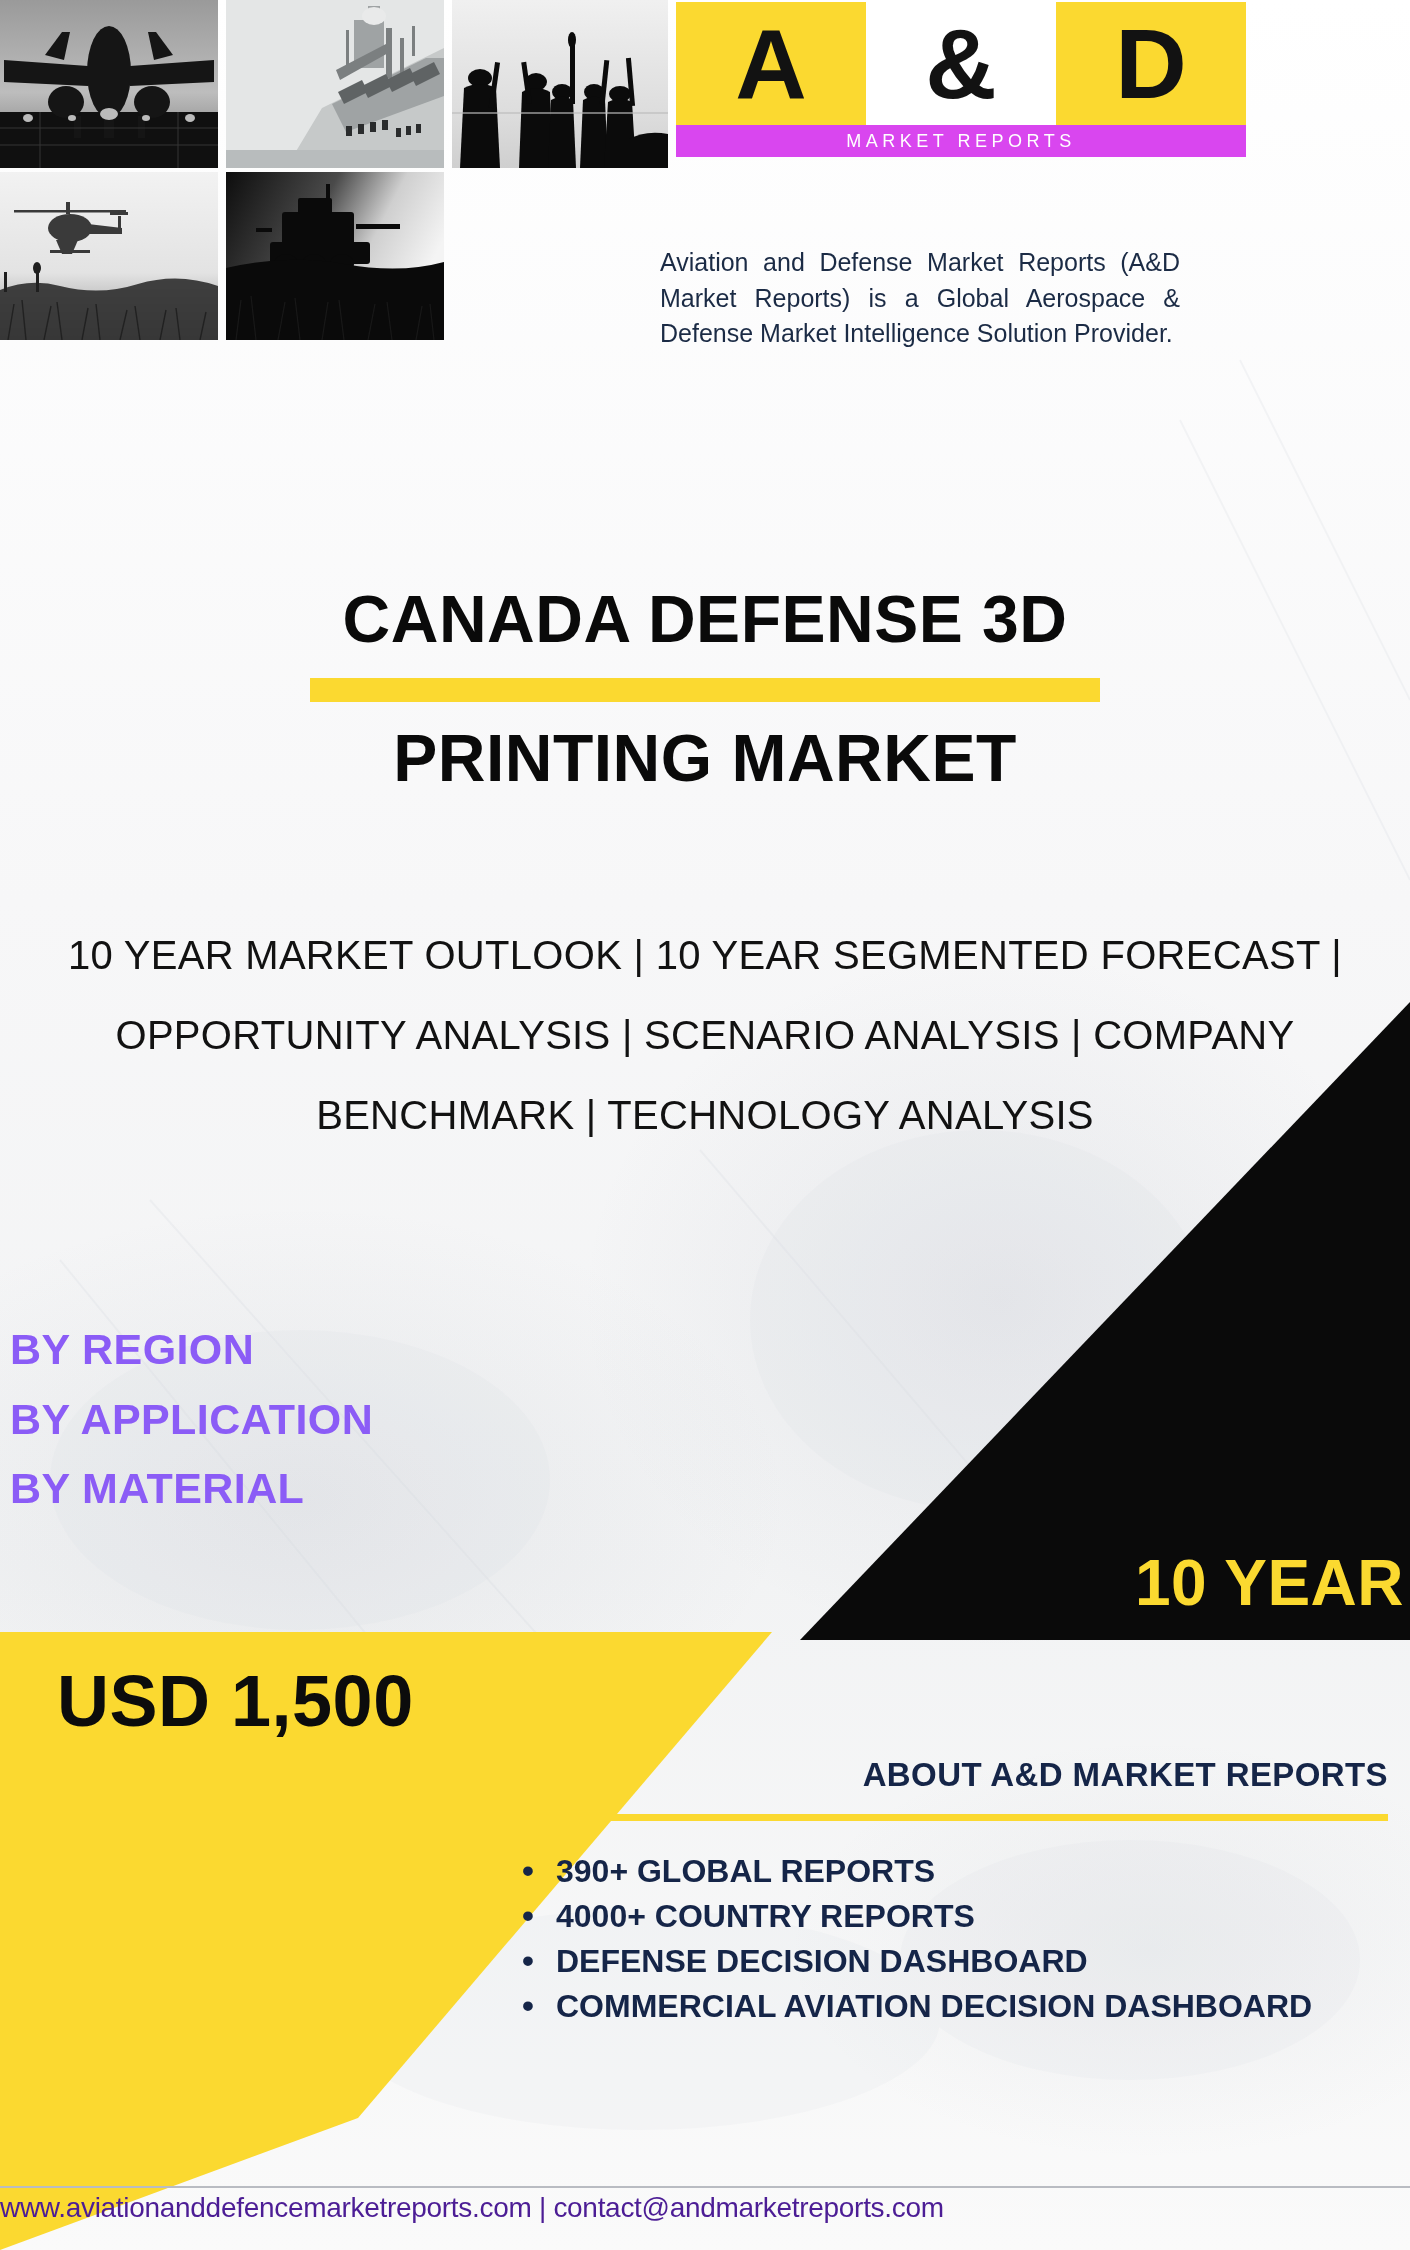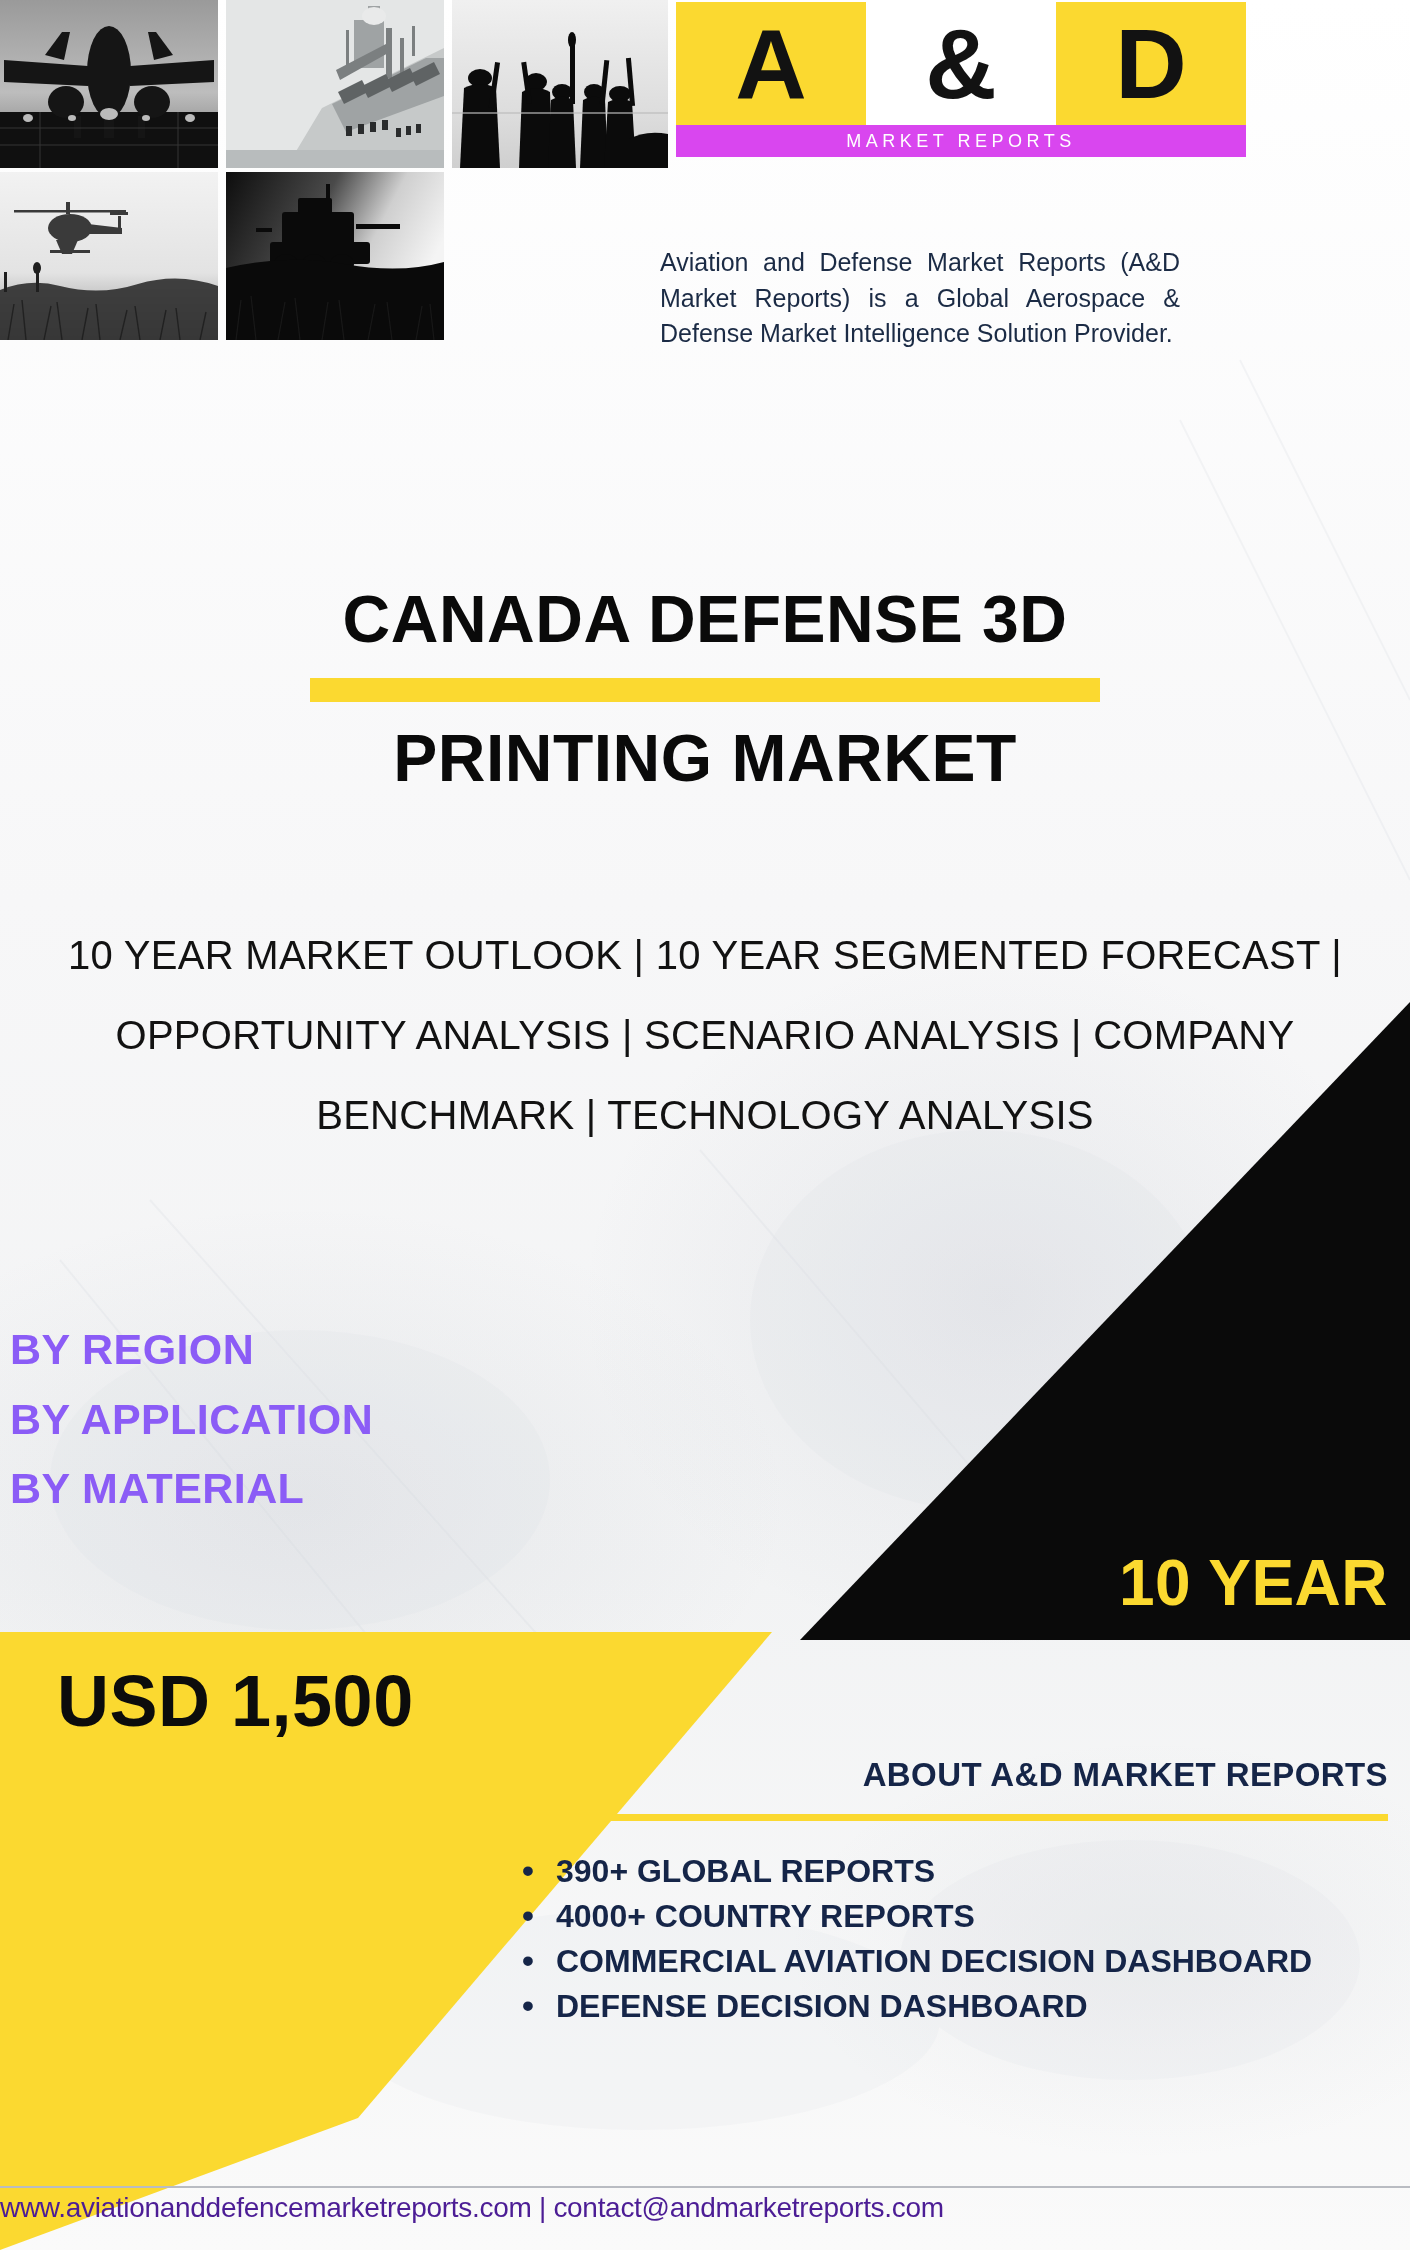--- a/index.html
+++ b/index.html
@@ -164,21 +164,21 @@
     font-size: 43px;
     font-weight: bold;
     color: #8b5cf6;
     line-height: 1.62;
     letter-spacing: 0.4px;
   }
 
   
   .forecast {
     position: absolute;
-    right: 22px; top: 1000px;
+    right: 6px; top: 1000px;
     width: 520px;
     height: 620px;
     z-index: 6;
     display: flex;
     flex-direction: column;
     justify-content: flex-end;
     align-items: flex-end;
     text-align: right;
   }
   .forecast-line {
@@ -532,21 +532,21 @@
   </svg>
 
   <div class="price">USD 1,500</div>
 
   <div class="about">
     <div class="about-title">ABOUT A&amp;D MARKET REPORTS</div>
     <div class="about-underline"></div>
     <ul class="about-list">
       <li>390+ GLOBAL REPORTS</li>
       <li>4000+ COUNTRY REPORTS</li>
+      <li>DEFENSE DECISION DASHBOARD</li>
       <li>COMMERCIAL AVIATION DECISION DASHBOARD</li>
-      <li>DEFENSE DECISION DASHBOARD</li>
     </ul>
   </div>
 
   <div class="footer-rule"></div>
   <div class="footer">www.aviationanddefencemarketreports.com | contact@andmarketreports.com</div>
 
 </div>
 
 </body></html>

